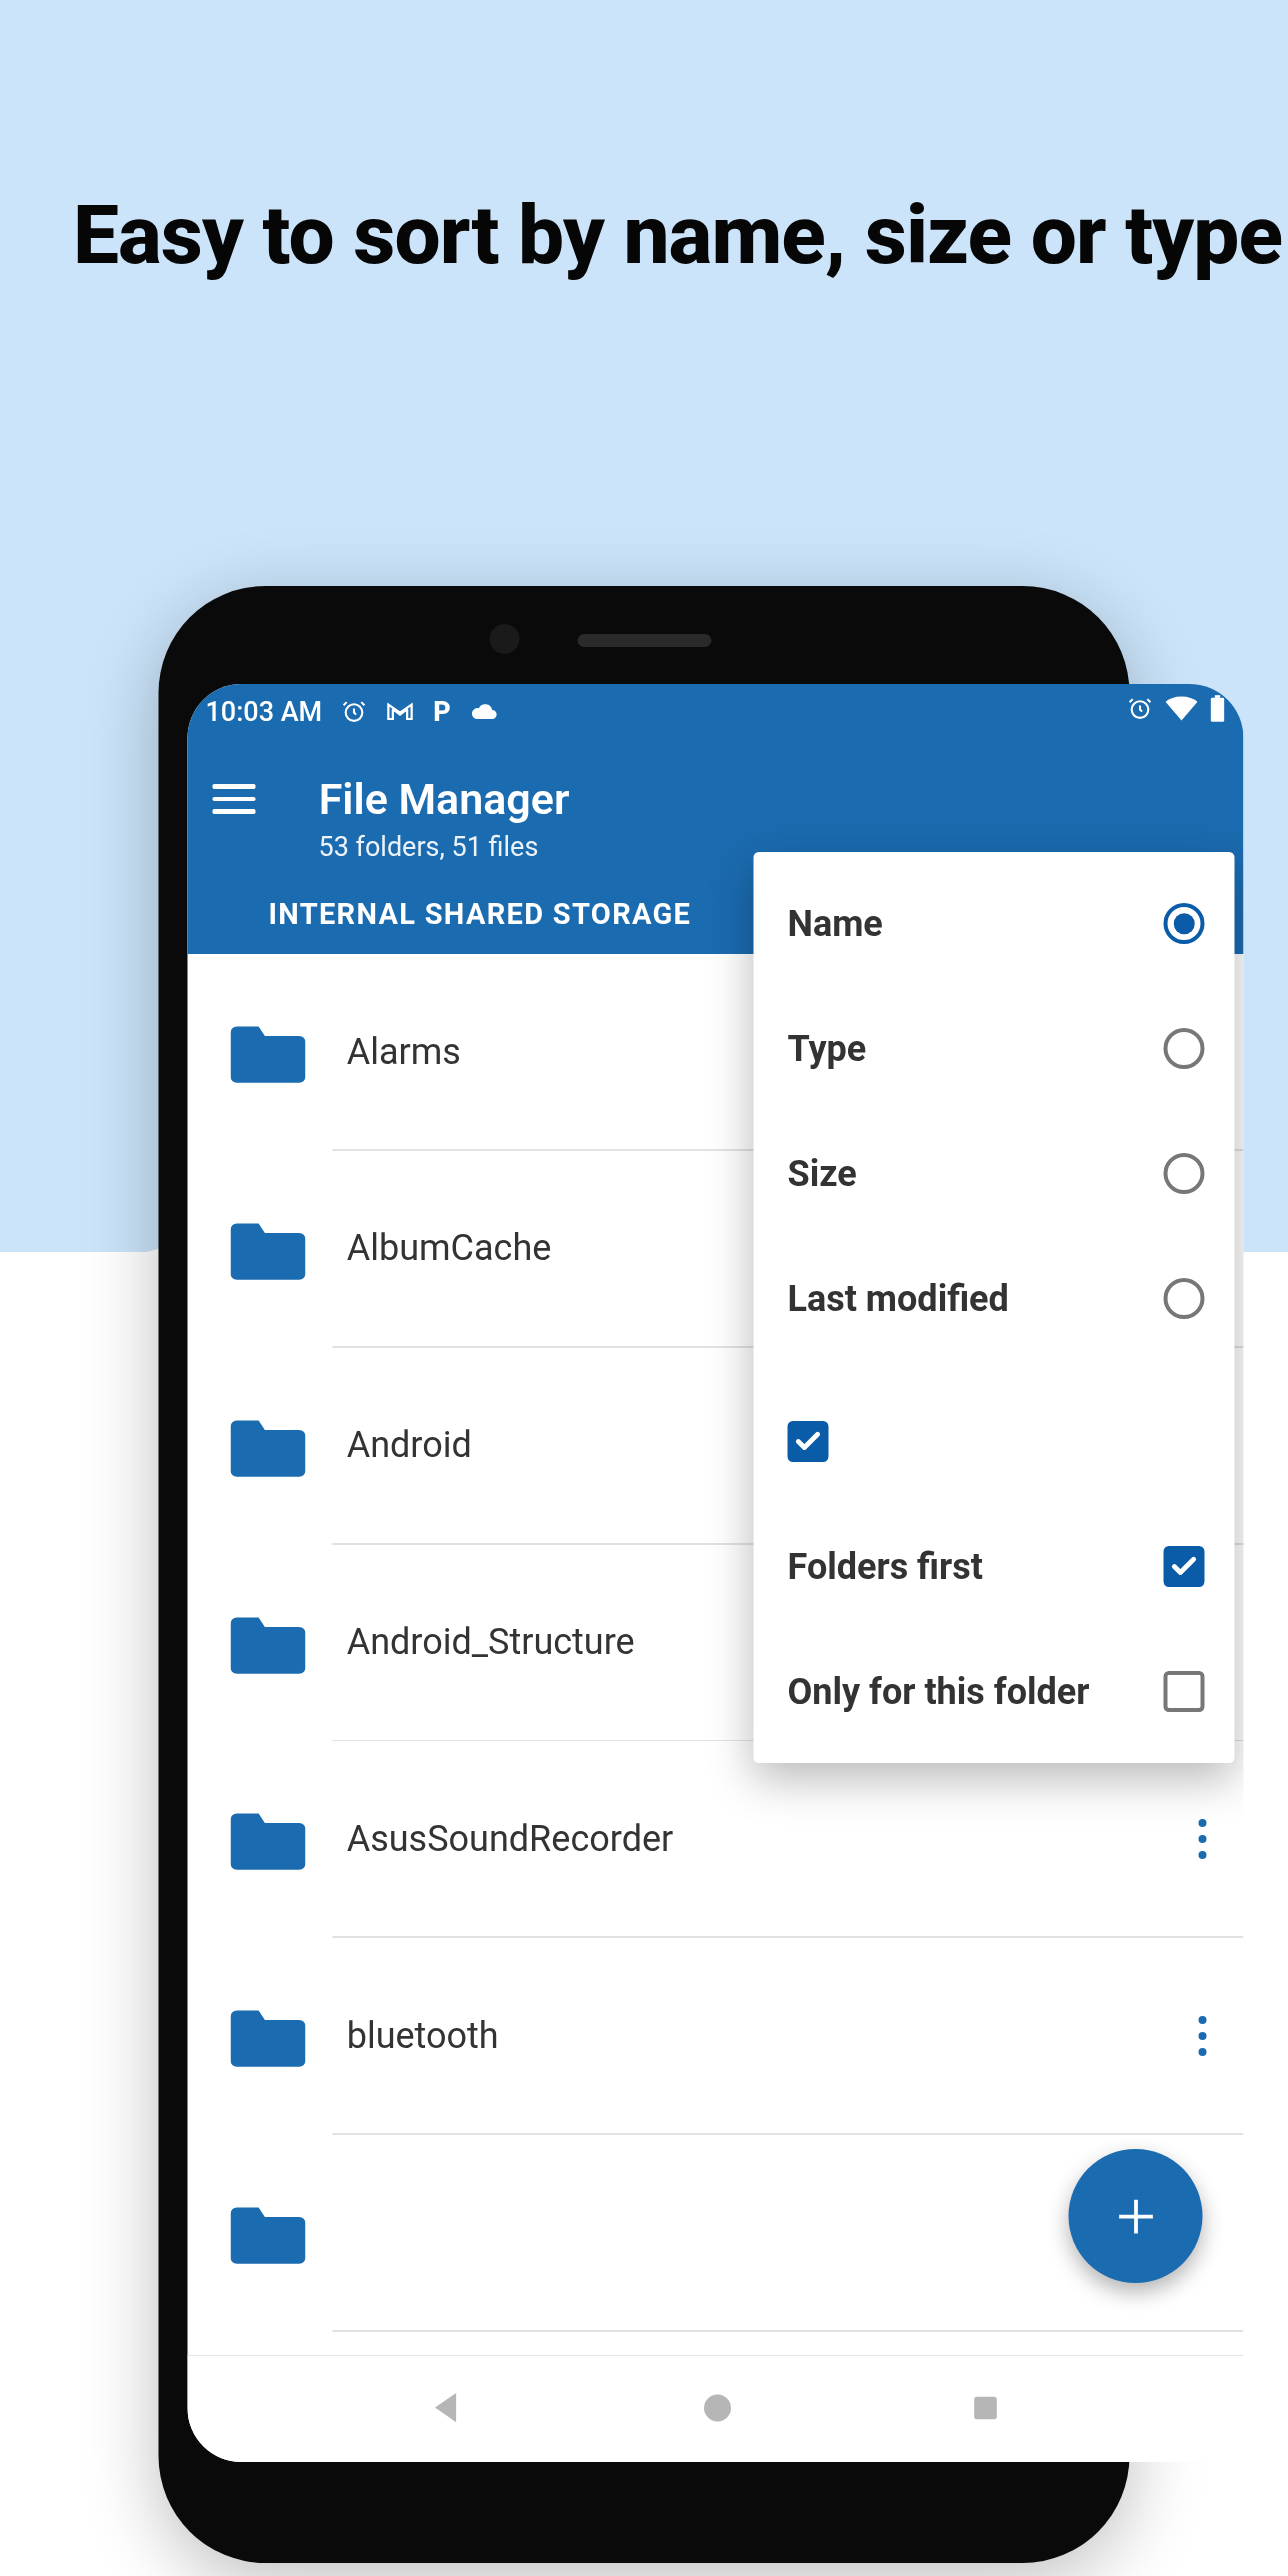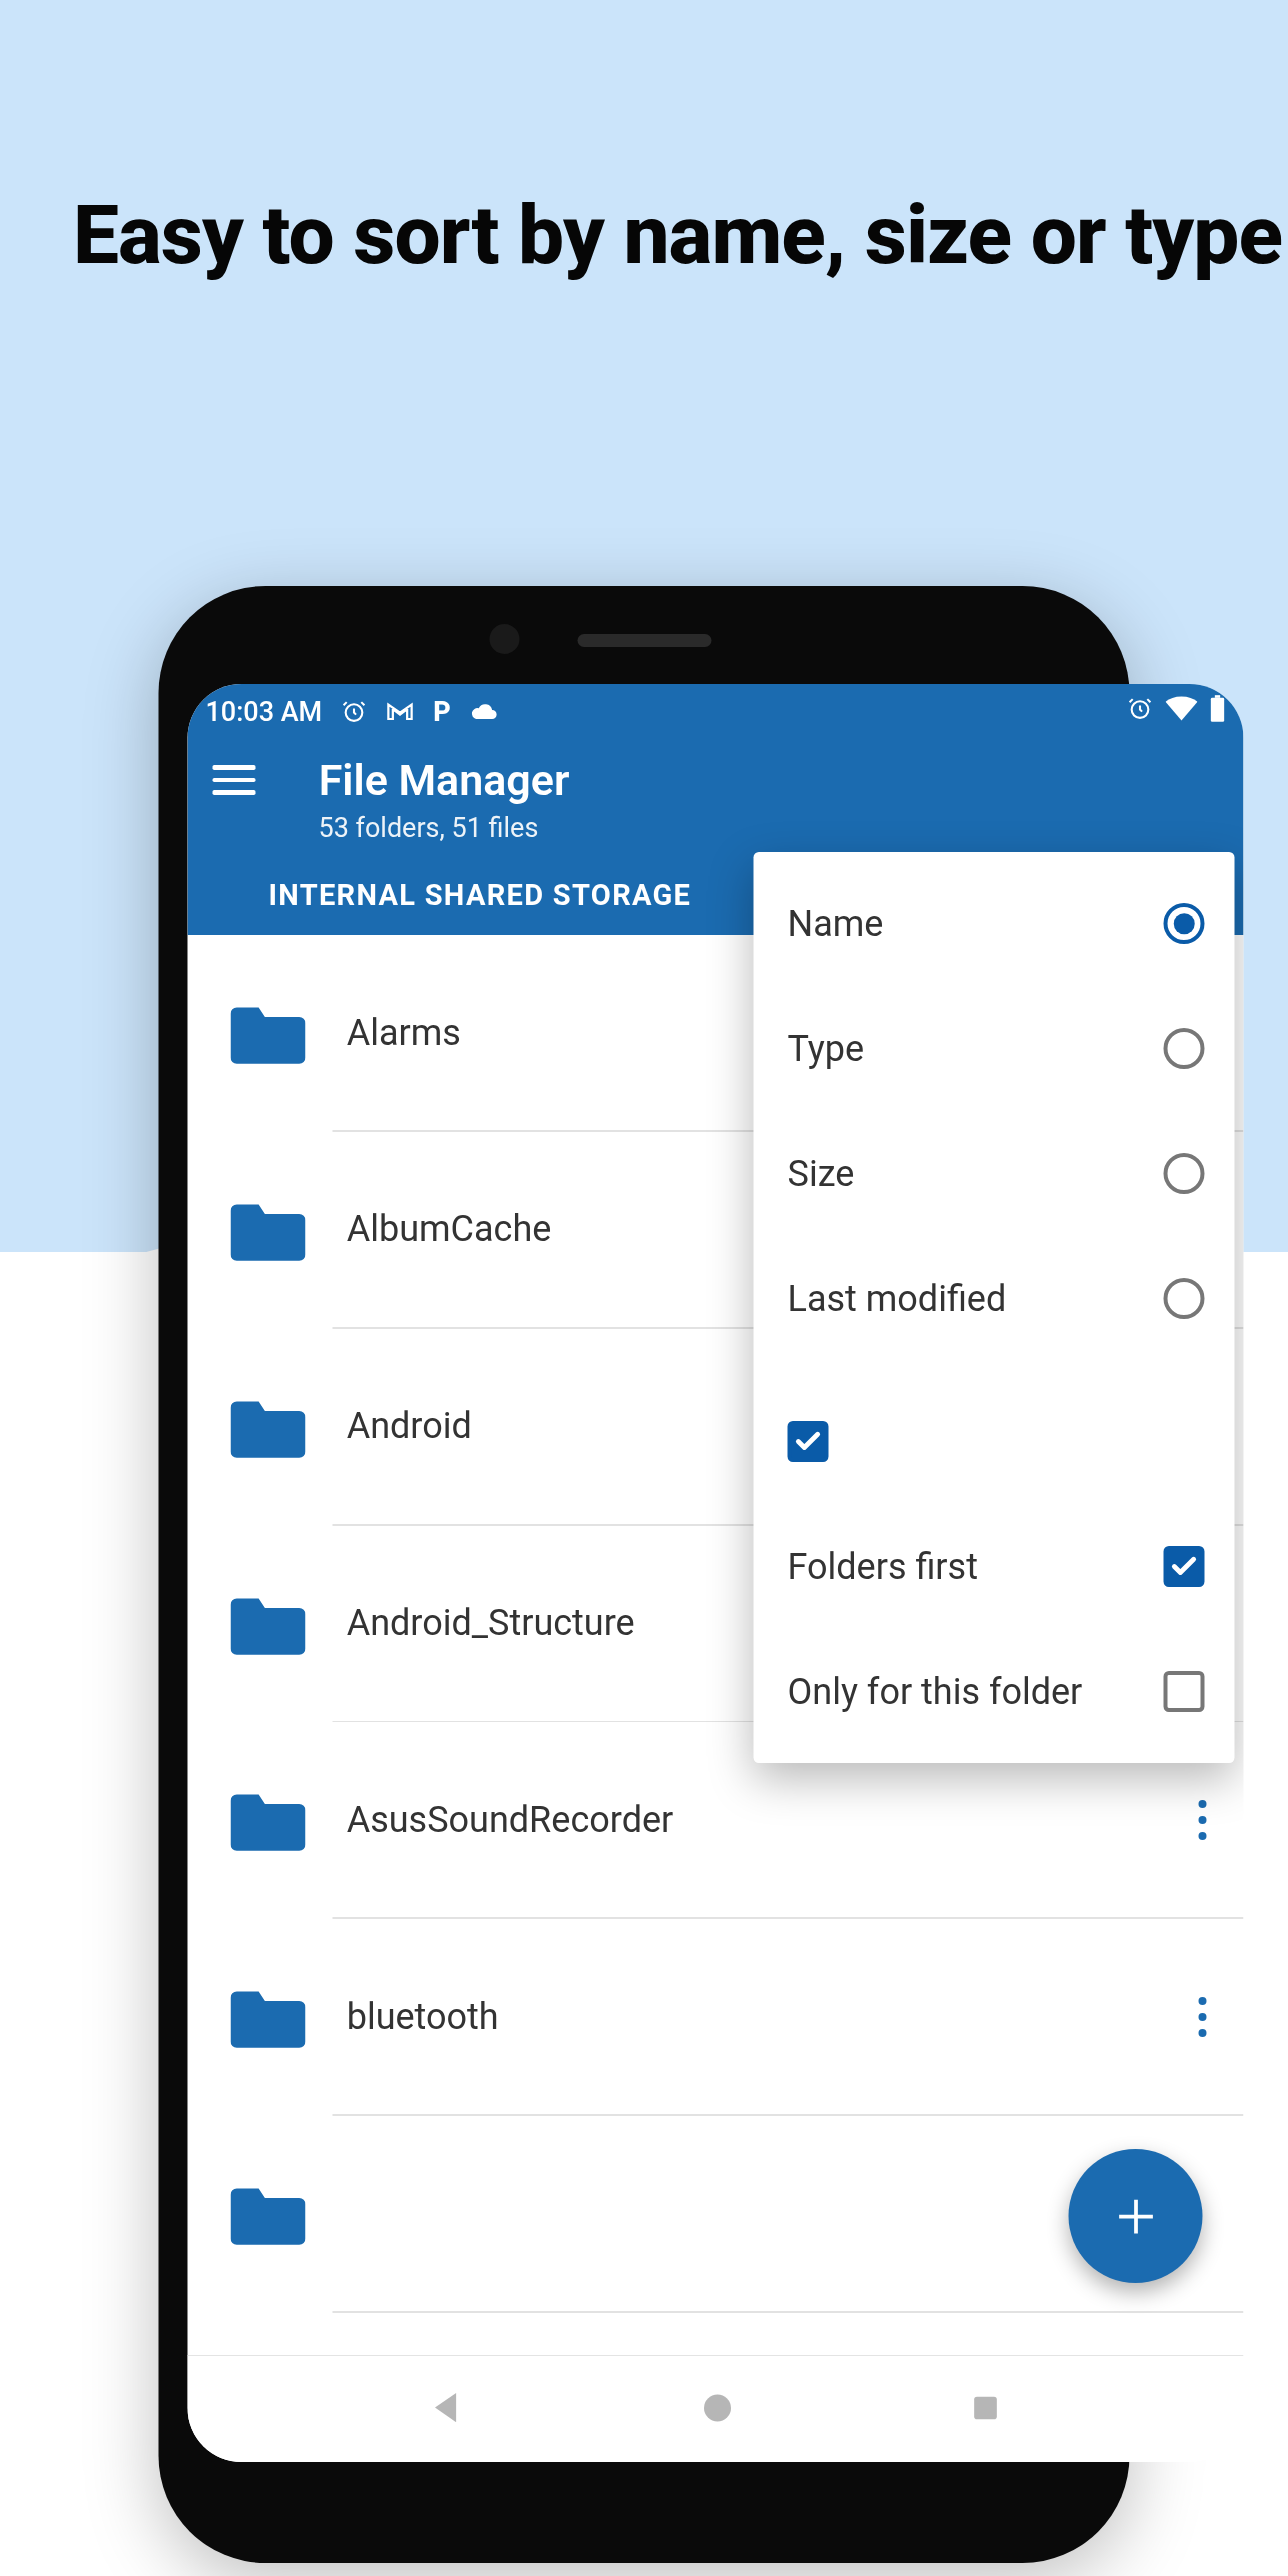--- a/index.html
+++ b/index.html
@@ -111,20 +111,21 @@
   .appbar {
     background: #1b6bb0;
     color: #fff;
     padding: 16px 18px 0 18px;
   }
   .appbar-row {
     display: flex;
     align-items: center;
     gap: 25px;
     padding-bottom: 12.5px;
+    margin-top: 19px;
   }
   .hamburger {
     width: 45px; height: 36px;
     display: flex; flex-direction: column;
     justify-content: center; gap: 8px;
     margin-left: 7.2px;
   }
   .hamburger span {
     height: 4.5px; background: #fff; border-radius: 1.8px; width: 43px;
   }
@@ -196,20 +197,21 @@
   .popup {
     position: absolute;
     top: 168px;
     right: 9px;
     width: 481px;
     background: #fff;
     border-radius: 5.4px;
     box-shadow: 0 16px 45px rgba(0,0,0,0.28);
     z-index: 50;
     padding: 9px 0;
+    font-weight: bold;
   }
   .popup-item {
     display:flex; align-items:center;
     height: 125px;
     padding: 0 30px 0 34px;
   }
   .popup-label {
     font-size: 36px;
     color: #333;
     flex: 1;

